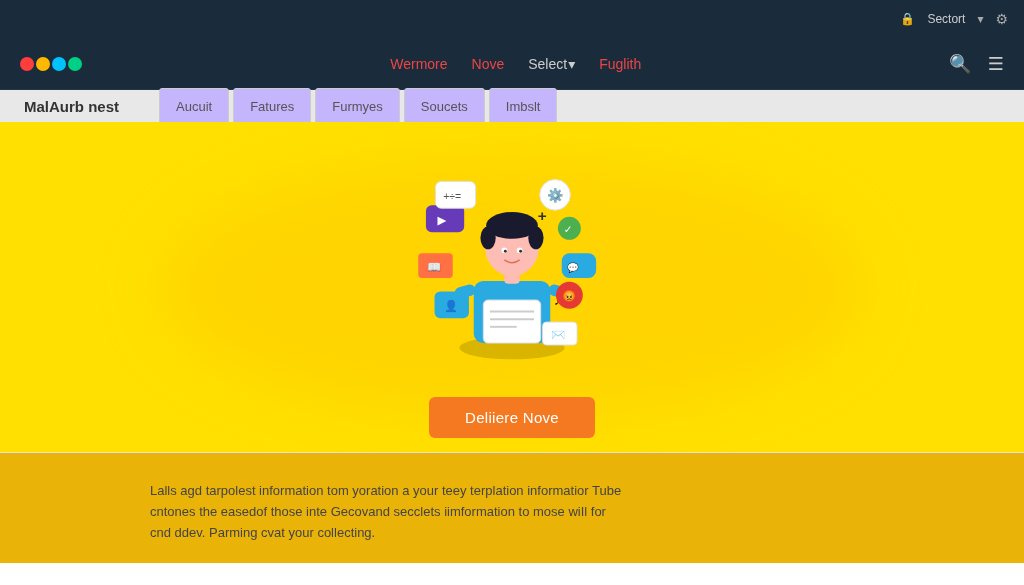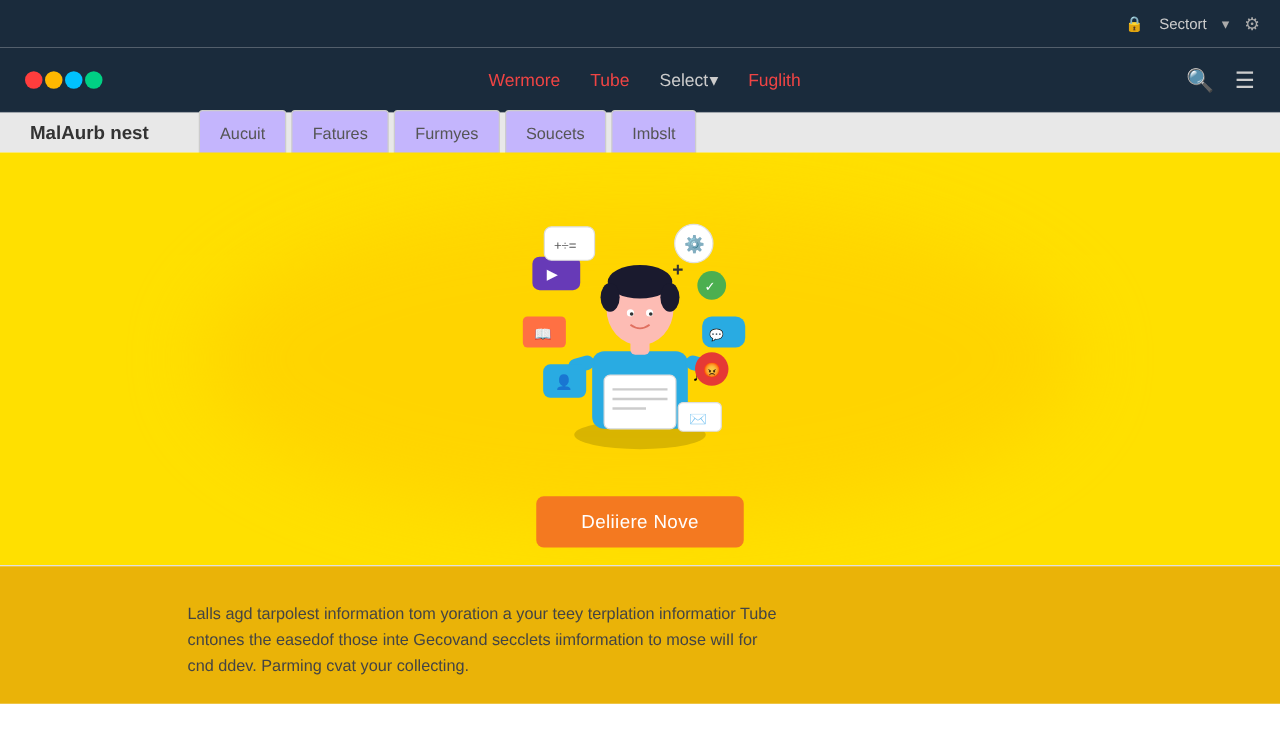--- a/index.html
+++ b/index.html
@@ -202,21 +202,21 @@
 
 <nav class="main-nav">
   <div class="logo">
     <span class="logo-dot" style="background:#FF3D3D;"></span>
     <span class="logo-dot" style="background:#FFB800;"></span>
     <span class="logo-dot" style="background:#00C2FF;"></span>
     <span class="logo-dot" style="background:#00D084;"></span>
   </div>
   <div class="nav-links">
     <a class="nav-link">Wermore</a>
-    <a class="nav-link">Tube</a>
+    <a class="nav-link">Nove</a>
     <span class="nav-select">
       <span>Select</span>
       <span>▾</span>
     </span>
     <a class="nav-link">Fuglith</a>
   </div>
   <div class="nav-icons">
     <span class="nav-icon">🔍</span>
     <span class="nav-icon">☰</span>
   </div>

